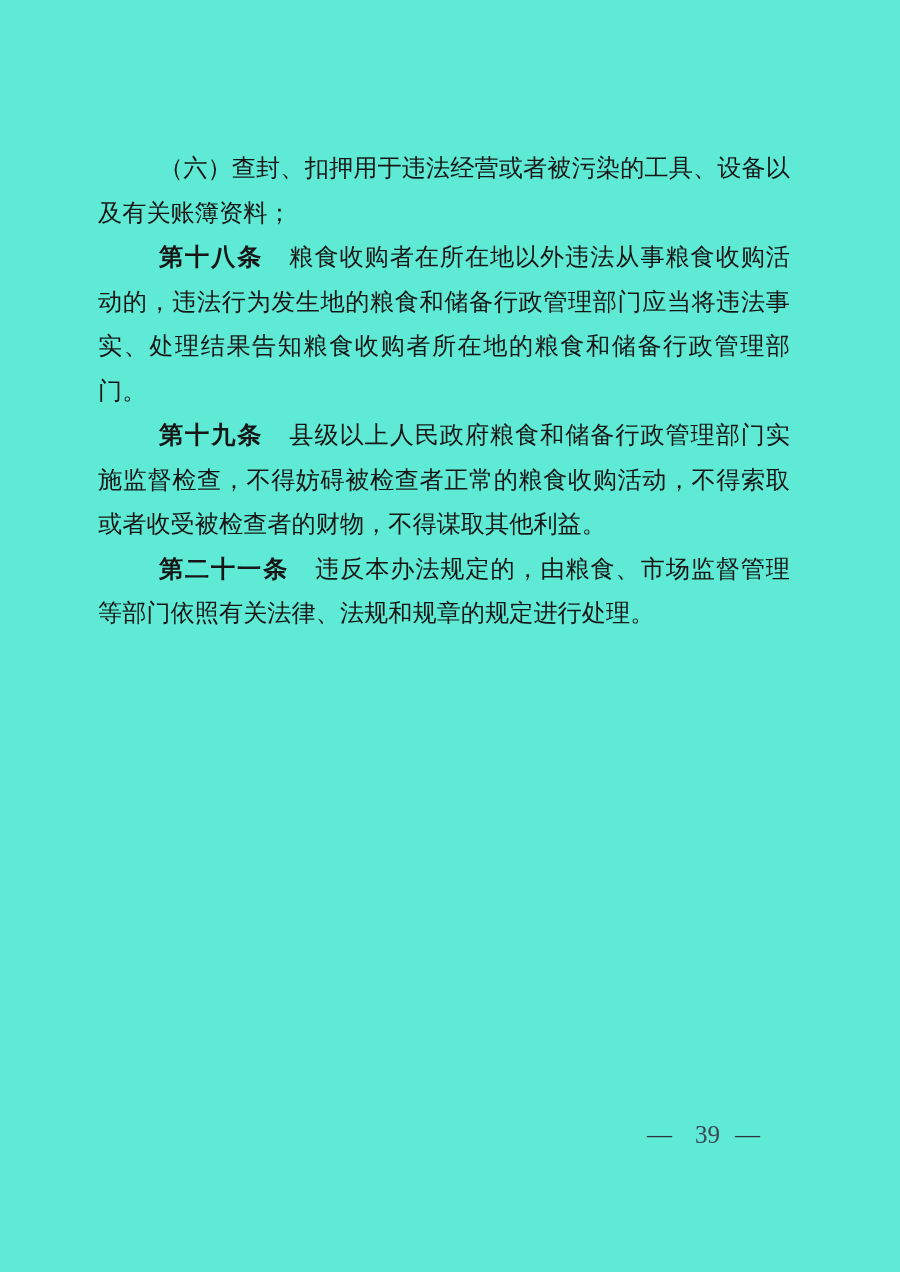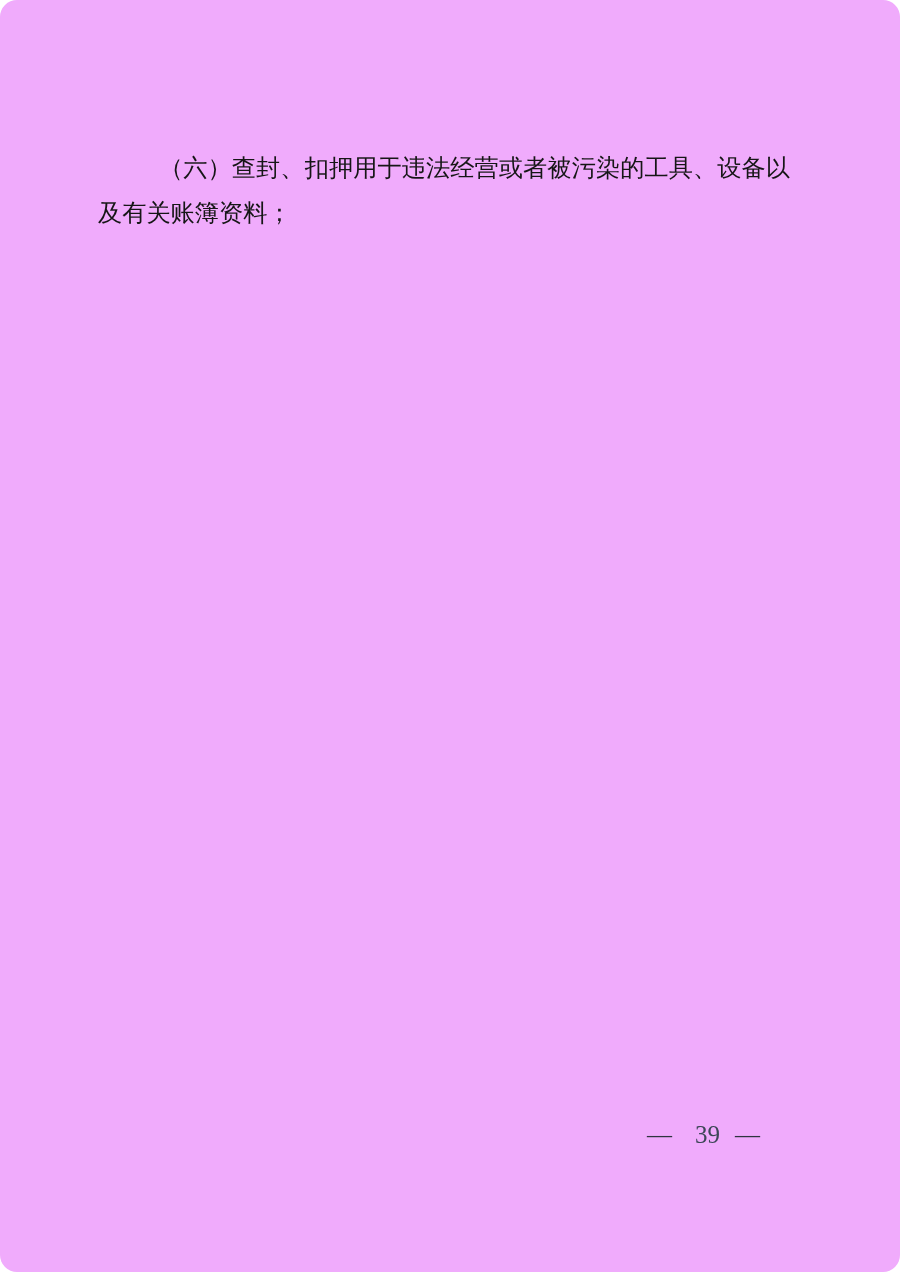--- a/index.html
+++ b/index.html
@@ -44,24 +44,27 @@
     color: #2e3440;
   }
   .page-num {
     color: #3c4657;
     margin-left: 8px;
   }
 </style>
 </head>
 <body>
 
-<div class="page" style="background: #f0abfc; border-radius: 17px;">
+<div class="page" style="background: #5eead4;">
 
   <main class="content" id="content" style="color: rgb(22, 22, 22);">
       <p><span>（六）查封、扣押用于违法经营或者被污染的工具、设备以及有关账簿资料；</span></p>
+      <p><span class="article-num">第十八条</span><span>粮食收购者在所在地以外违法从事粮食收购活动的，违法行为发生地的粮食和储备行政管理部门应当将违法事实、处理结果告知粮食收购者所在地的粮食和储备行政管理部门。</span></p>
+      <p><span class="article-num">第十九条</span><span>县级以上人民政府粮食和储备行政管理部门实施监督检查，不得妨碍被检查者正常的粮食收购活动，不得索取或者收受被检查者的财物，不得谋取其他利益。</span></p>
+      <p><span class="article-num">第二十一条</span><span>违反本办法规定的，由粮食、市场监督管理等部门依照有关法律、法规和规章的规定进行处理。</span></p>
     </main>
 
   <footer class="page-footer">
     <span>—</span>
     <span class="page-num" style="color: rgb(60, 70, 87);">39</span>
     <span>—</span>
   </footer>
 
 </div>
 

